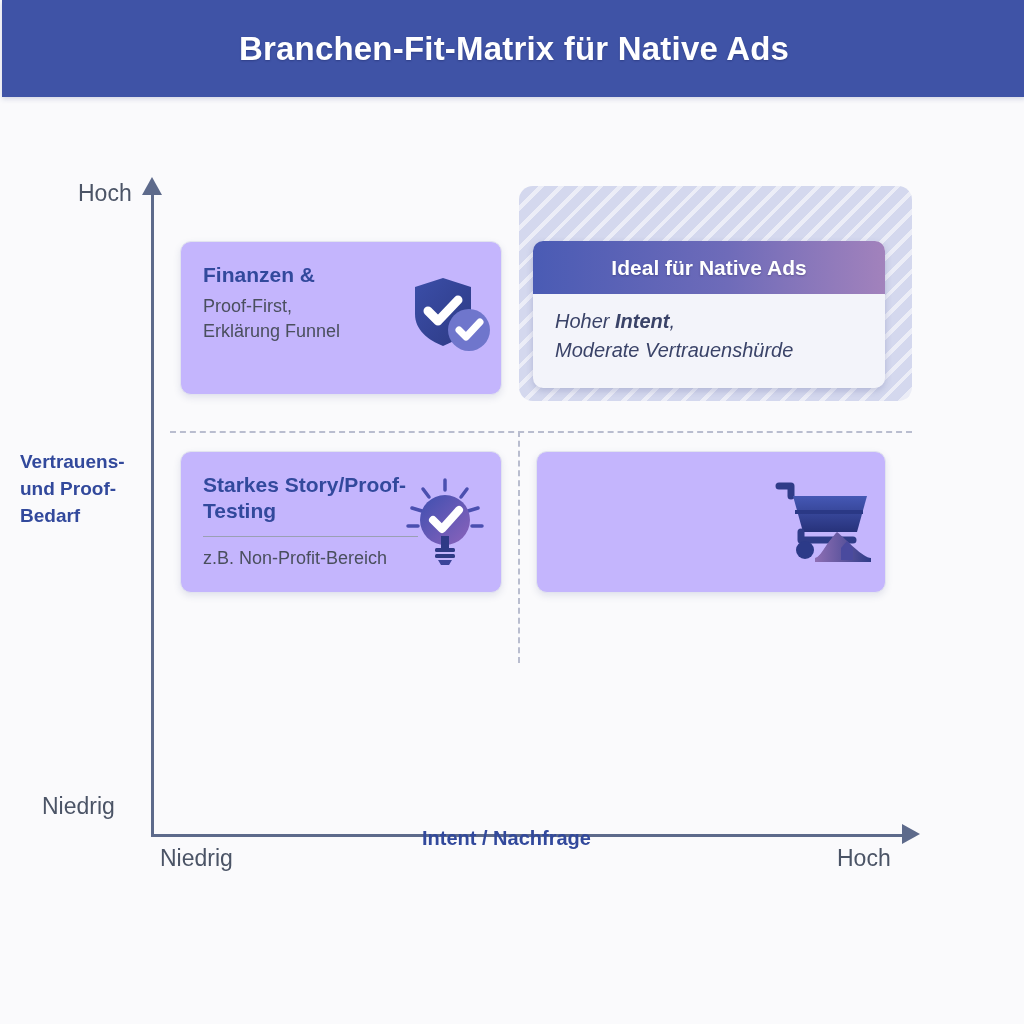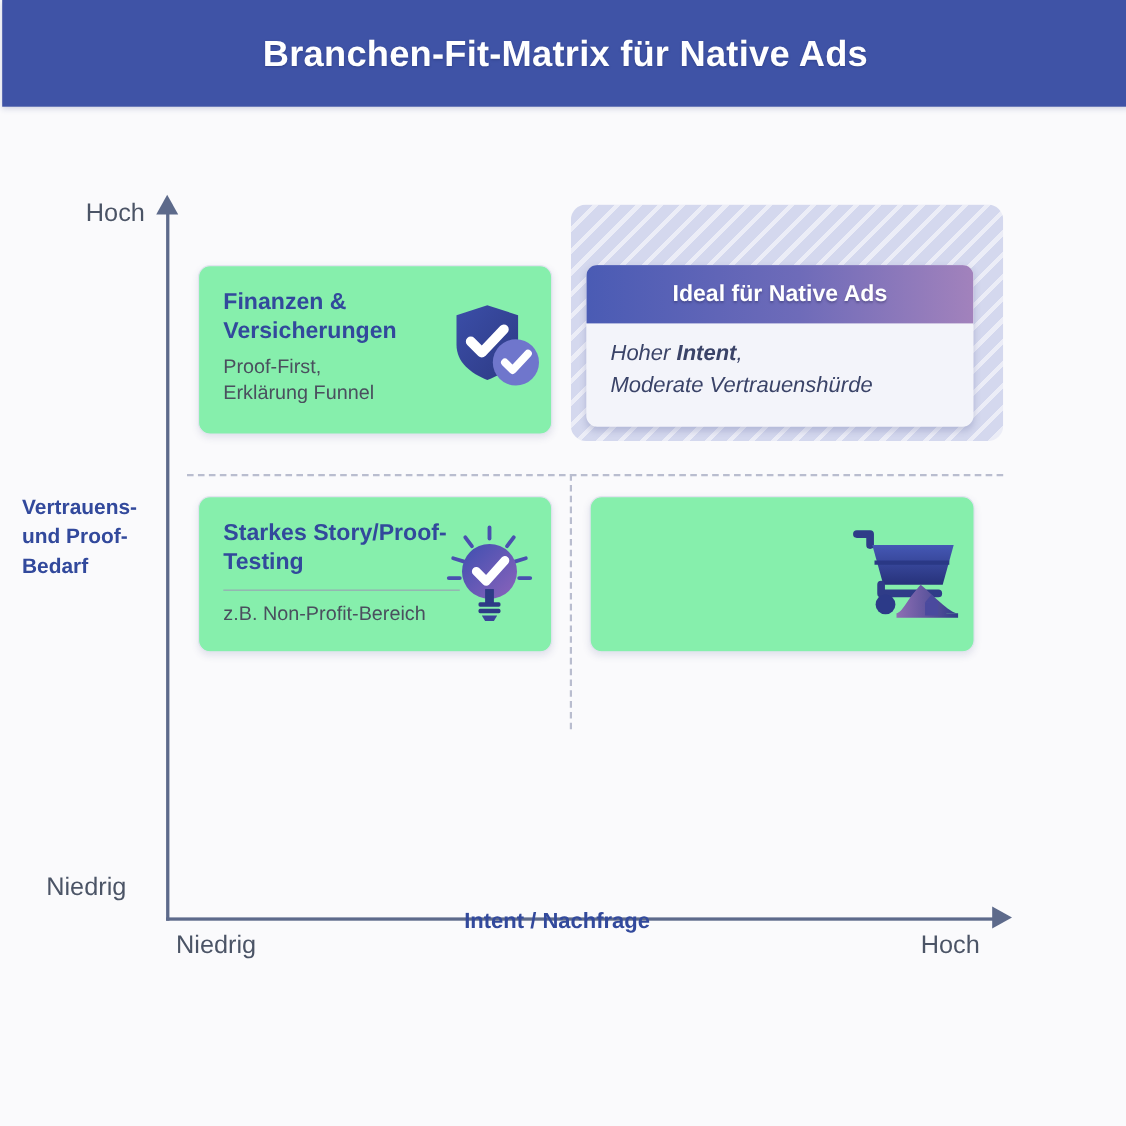--- a/index.html
+++ b/index.html
@@ -193,21 +193,21 @@
     font-size: 20px;
     font-style: italic;
     color: #3a4368;
     line-height: 1.45;
   }
   #highlight-card-body b { font-weight: bold; }
 
   
   .quad-card {
     position: absolute;
-    background: #86efac;
+    background: #c4b5fd;
     border: 1px solid #e2e4ef;
     border-radius: 11px;
     box-shadow: 0 3px 7px rgba(70,80,130,0.13);
     box-sizing: border-box;
     overflow: hidden;
   }
   #card-finance {
     left: 180px;
     top: 144px;
     width: 322px;
@@ -298,21 +298,20 @@
         <div><span>Hoher </span><b>Intent</b><span>,</span></div>
         <div>Moderate Vertrauenshürde</div>
       </div>
     </div>
   </div>
 
   <div class="quad-card" id="card-finance">
     <div class="card-text">
       <div class="card-title">
         <div>Finanzen &amp;</div>
-        <div>Versicherungen</div>
       </div>
       <div class="card-sub">
         <div>Proof-First,</div>
         <div>Erklärung Funnel</div>
       </div>
     </div>
     <div class="card-icon">
       <svg width="92" height="92" viewBox="0 0 92 92">
         <defs>
           <linearGradient id="shieldGrad" x1="0" y1="0" x2="1" y2="1">

